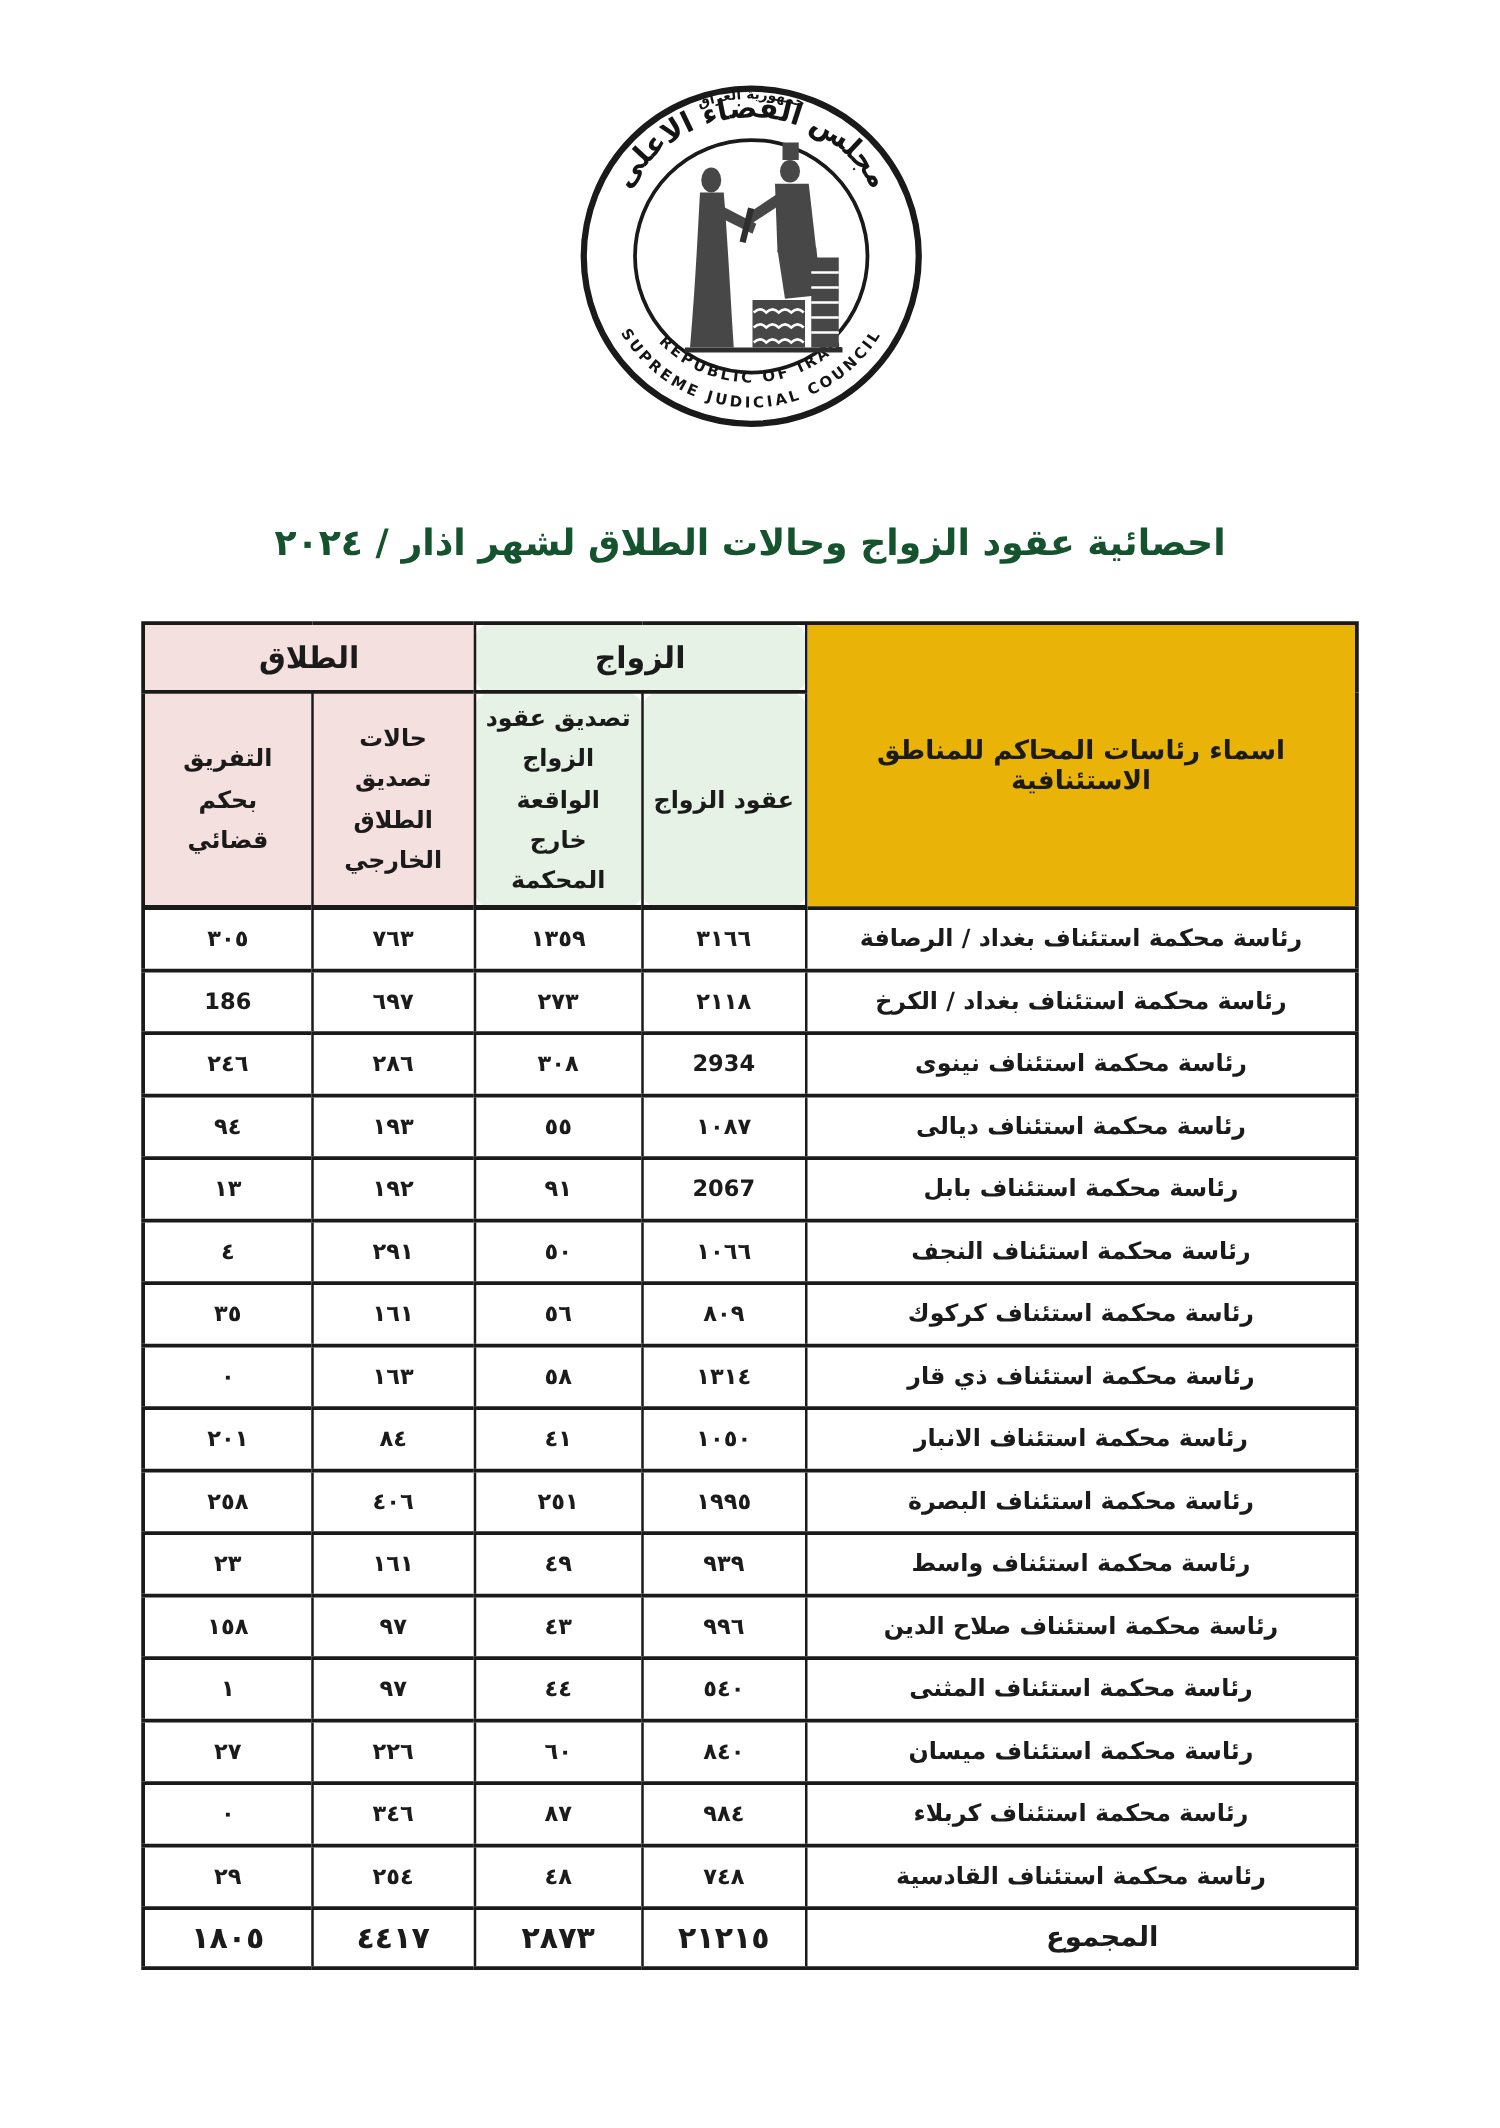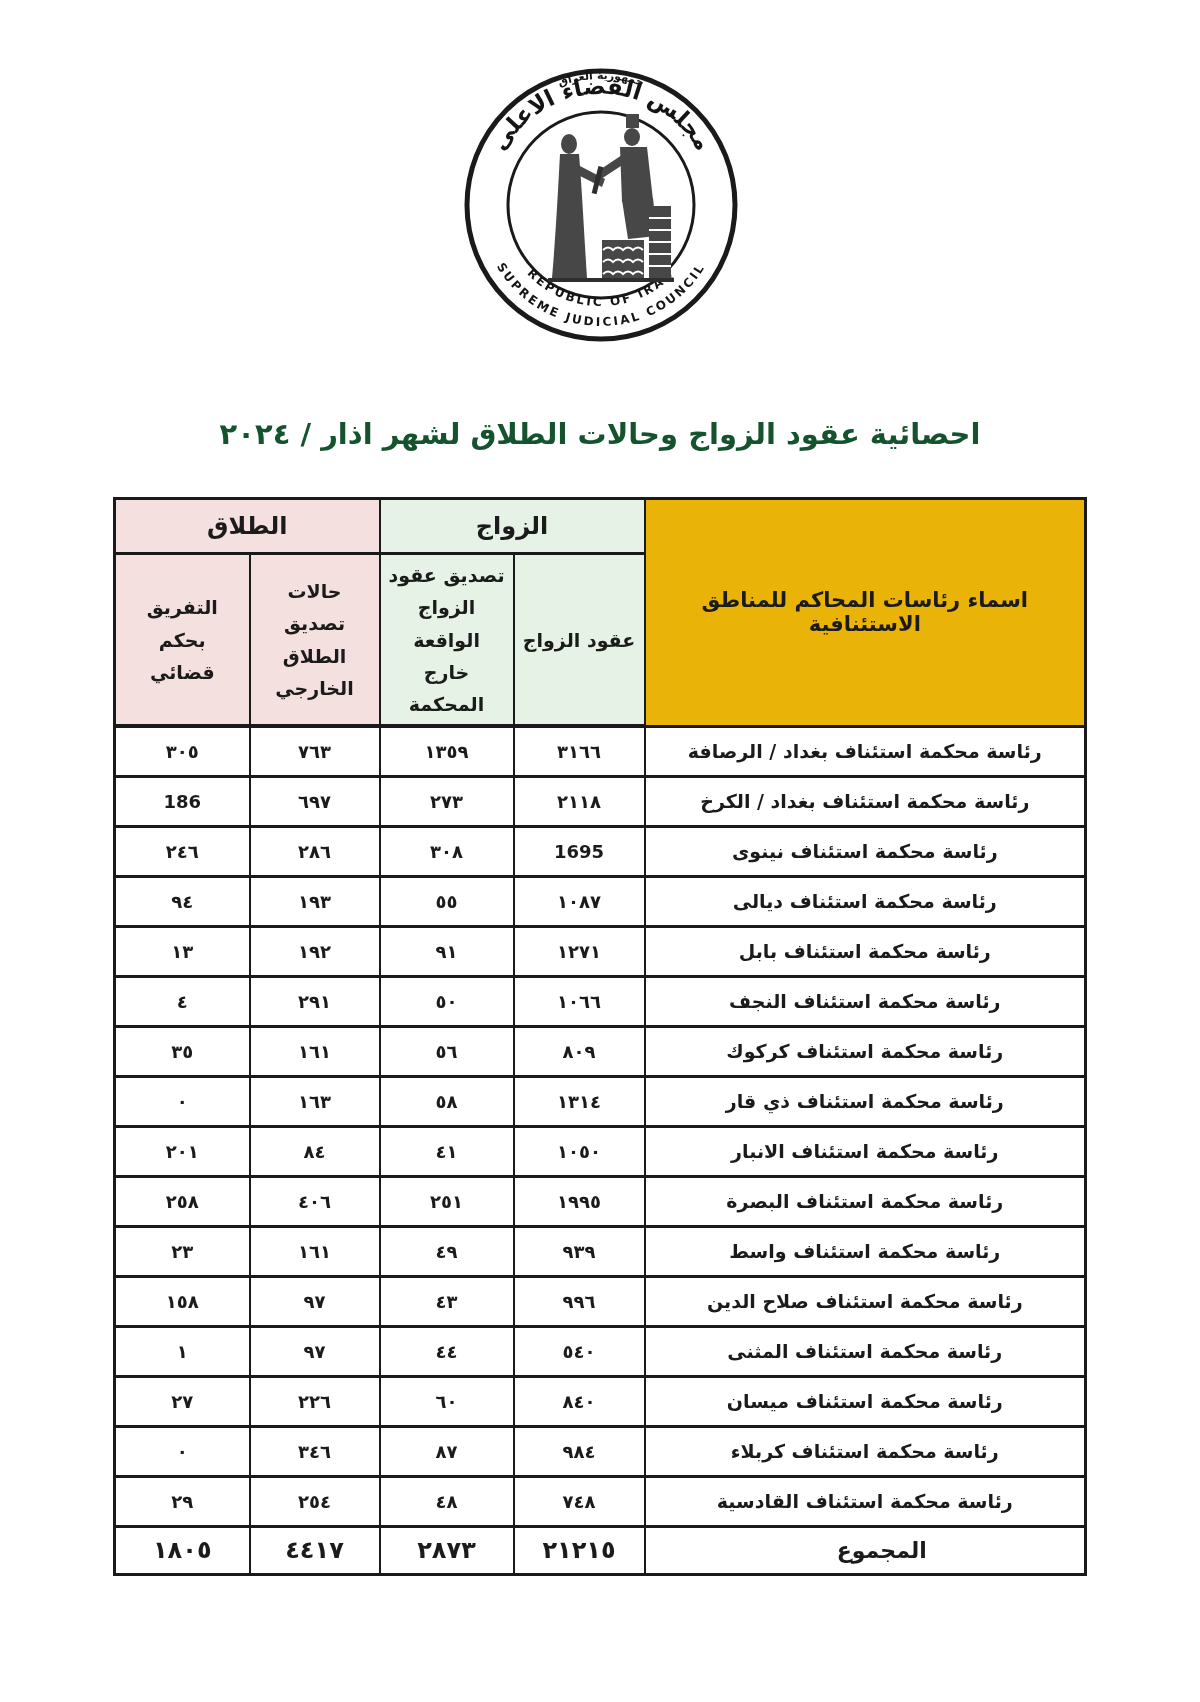--- a/index.html
+++ b/index.html
@@ -30,21 +30,21 @@
     border-top:3px solid var(--line,#1a1a1a);
     border-bottom:3px solid var(--line,#1a1a1a);
     text-align:center;vertical-align:middle;
     font-weight:bold;color:#1b1b1b;overflow:hidden;
   }
   tr.group-row{height:55px;}
   tr.sub-row{height:139px;}
   .group-h{font-size:24px;}
   .sub-h{font-size:19px;line-height:1.7;padding:4px 8px;}
   .names-h{font-size:21px;background:#eab308;}
-  .bg-marriage{background:var(--marriage-bg,#e6f2e5);}
+  .bg-marriage{background:var(--marriage-bg,#e6f2e5);border-radius:13px;}
   .bg-divorce{background:var(--divorce-bg,#f4e0df);}
   tr.sub-row th{border-bottom-width:4px;}
   tbody tr{height:50px;}
   tbody td.name-cell{font-size:19px;padding:2px 10px;text-align:center;}
   tbody td.num-cell{font-size:18px;}
   tbody tr.total-row{height:48px;}
   tbody tr.total-row td.name-cell{font-size:22px;padding-left:44px;}
   tbody tr.total-row td.num-cell{font-size:24px;}
 </style>
 </head>
@@ -138,35 +138,35 @@
           </tr>
           <tr>
             <td class="name-cell">رئاسة محكمة استئناف بغداد / الكرخ</td>
             <td class="num-cell">٢١١٨</td>
             <td class="num-cell">٢٧٣</td>
             <td class="num-cell">٦٩٧</td>
             <td class="num-cell">186</td>
           </tr>
           <tr>
             <td class="name-cell">رئاسة محكمة استئناف نينوى</td>
-            <td class="num-cell">1695</td>
+            <td class="num-cell">2934</td>
             <td class="num-cell">٣٠٨</td>
             <td class="num-cell">٢٨٦</td>
             <td class="num-cell">٢٤٦</td>
           </tr>
           <tr>
             <td class="name-cell">رئاسة محكمة استئناف ديالى</td>
             <td class="num-cell">١٠٨٧</td>
             <td class="num-cell">٥٥</td>
             <td class="num-cell">١٩٣</td>
             <td class="num-cell">٩٤</td>
           </tr>
           <tr>
             <td class="name-cell">رئاسة محكمة استئناف بابل</td>
-            <td class="num-cell">١٢٧١</td>
+            <td class="num-cell">2067</td>
             <td class="num-cell">٩١</td>
             <td class="num-cell">١٩٢</td>
             <td class="num-cell">١٣</td>
           </tr>
           <tr>
             <td class="name-cell">رئاسة محكمة استئناف النجف</td>
             <td class="num-cell">١٠٦٦</td>
             <td class="num-cell">٥٠</td>
             <td class="num-cell">٢٩١</td>
             <td class="num-cell">٤</td>

